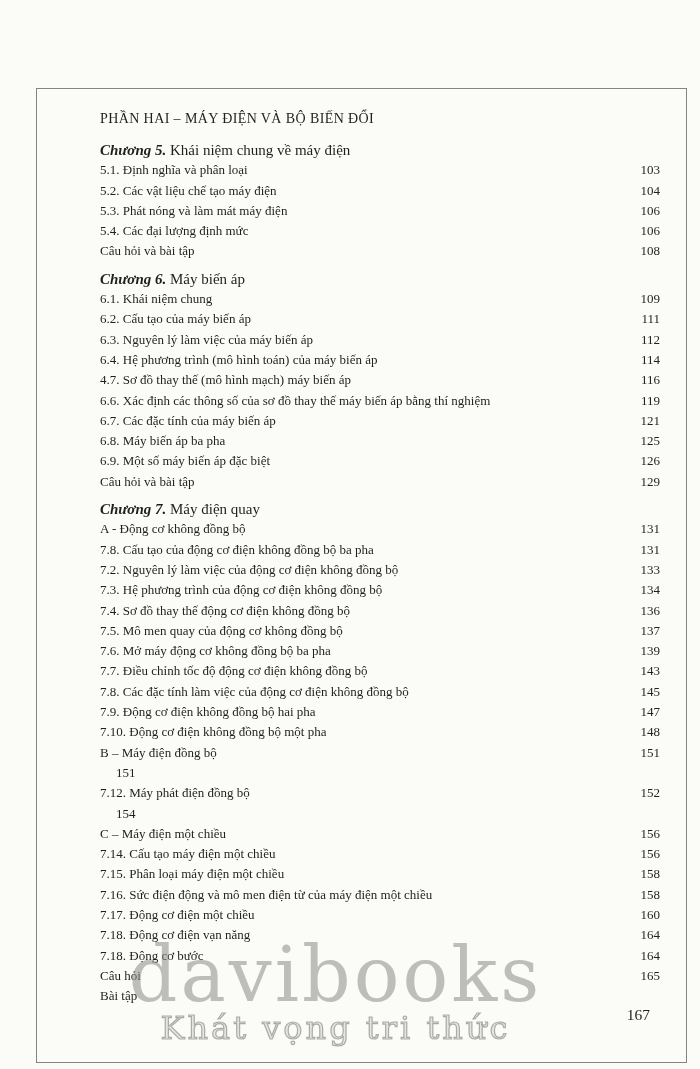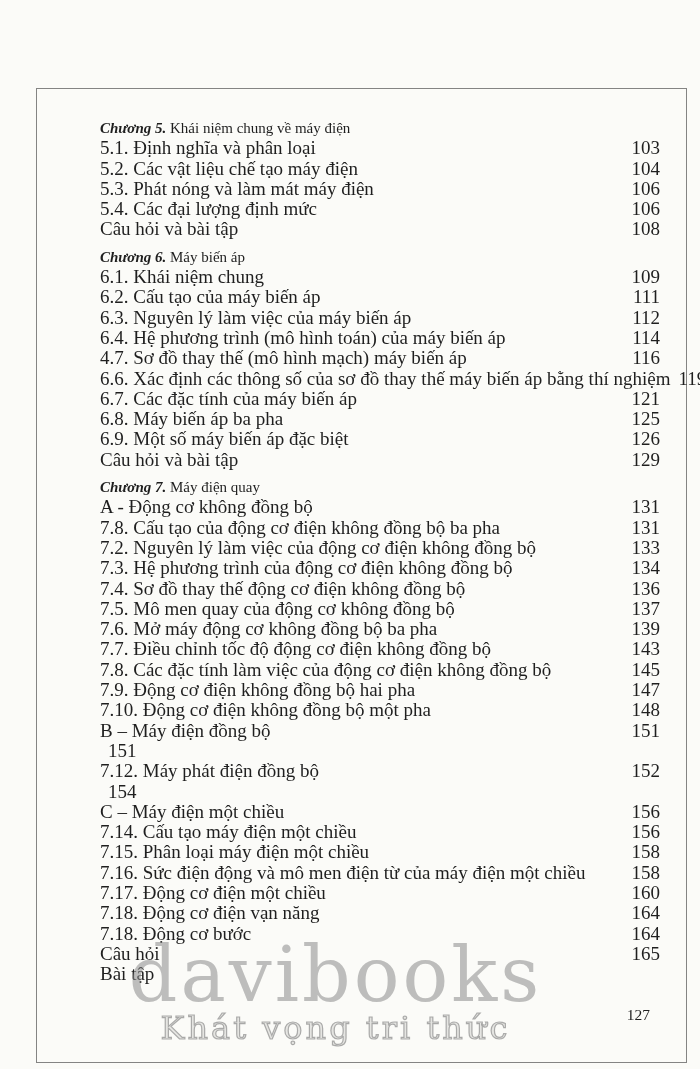--- a/index.html
+++ b/index.html
@@ -44,28 +44,28 @@
   }
   .ch-label {
     font-weight: bold;
     font-style: italic;
     font-family: Liberation Serif, serif;
   }
   .toc-row {
     display: flex;
     justify-content: space-between;
     align-items: baseline;
-    font-size: 19px;
+    font-size: 13px;
     line-height: 20.3px;
   }
   .entry-title {
     white-space: nowrap;
   }
   .entry-page {
-    margin-left: 8px;
+    margin-left: 16px;
     flex: 0 0 auto;
   }
   .watermark {
     position: absolute;
     left: 0;
     top: 936px;
     width: 671px;
     text-align: center;
     pointer-events: none;
   }
@@ -91,20 +91,21 @@
     top: 1006px;
     font-size: 15.5px;
   }
 </style>
 </head>
 <body>
 
 <div class="scan-border"></div>
 
 <div class="content">
+  <div class="part-header">PHẦN HAI – MÁY ĐIỆN VÀ BỘ BIẾN ĐỔI</div>
   <div id="toc">
       <div class="chapter-row"><span class="ch-label">Chương 5.</span><span class="ch-title"> Khái niệm chung về máy điện</span></div>
       <div class="toc-row">
         <span class="entry-title">5.1. Định nghĩa và phân loại</span>
         <span class="entry-page">103</span>
       </div>
       <div class="toc-row">
         <span class="entry-title">5.2. Các vật liệu chế tạo máy điện</span>
         <span class="entry-page">104</span>
       </div>
@@ -257,13 +258,13 @@
         <span class="entry-page"></span>
       </div>
     </div>
 </div>
 
 <div class="watermark">
   <div class="wm-main">davibooks</div>
   <div class="wm-sub">Khát vọng tri thức</div>
 </div>
 
-<div class="page-number">127</div>
+<div class="page-number">167</div>
 
 </body></html>

